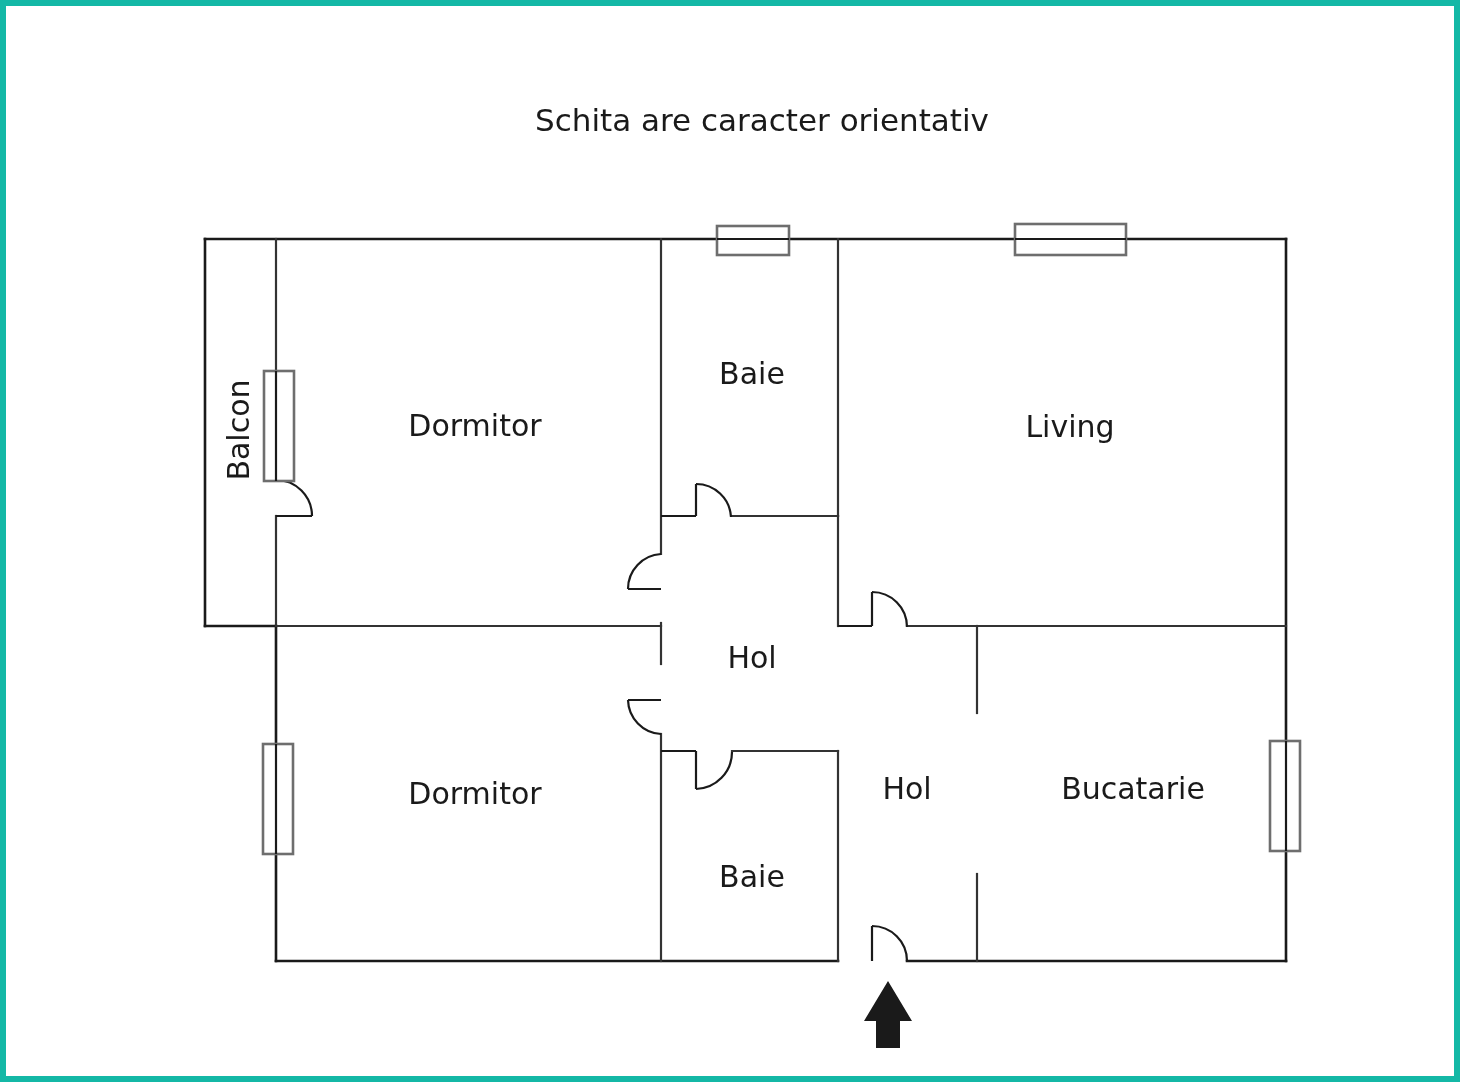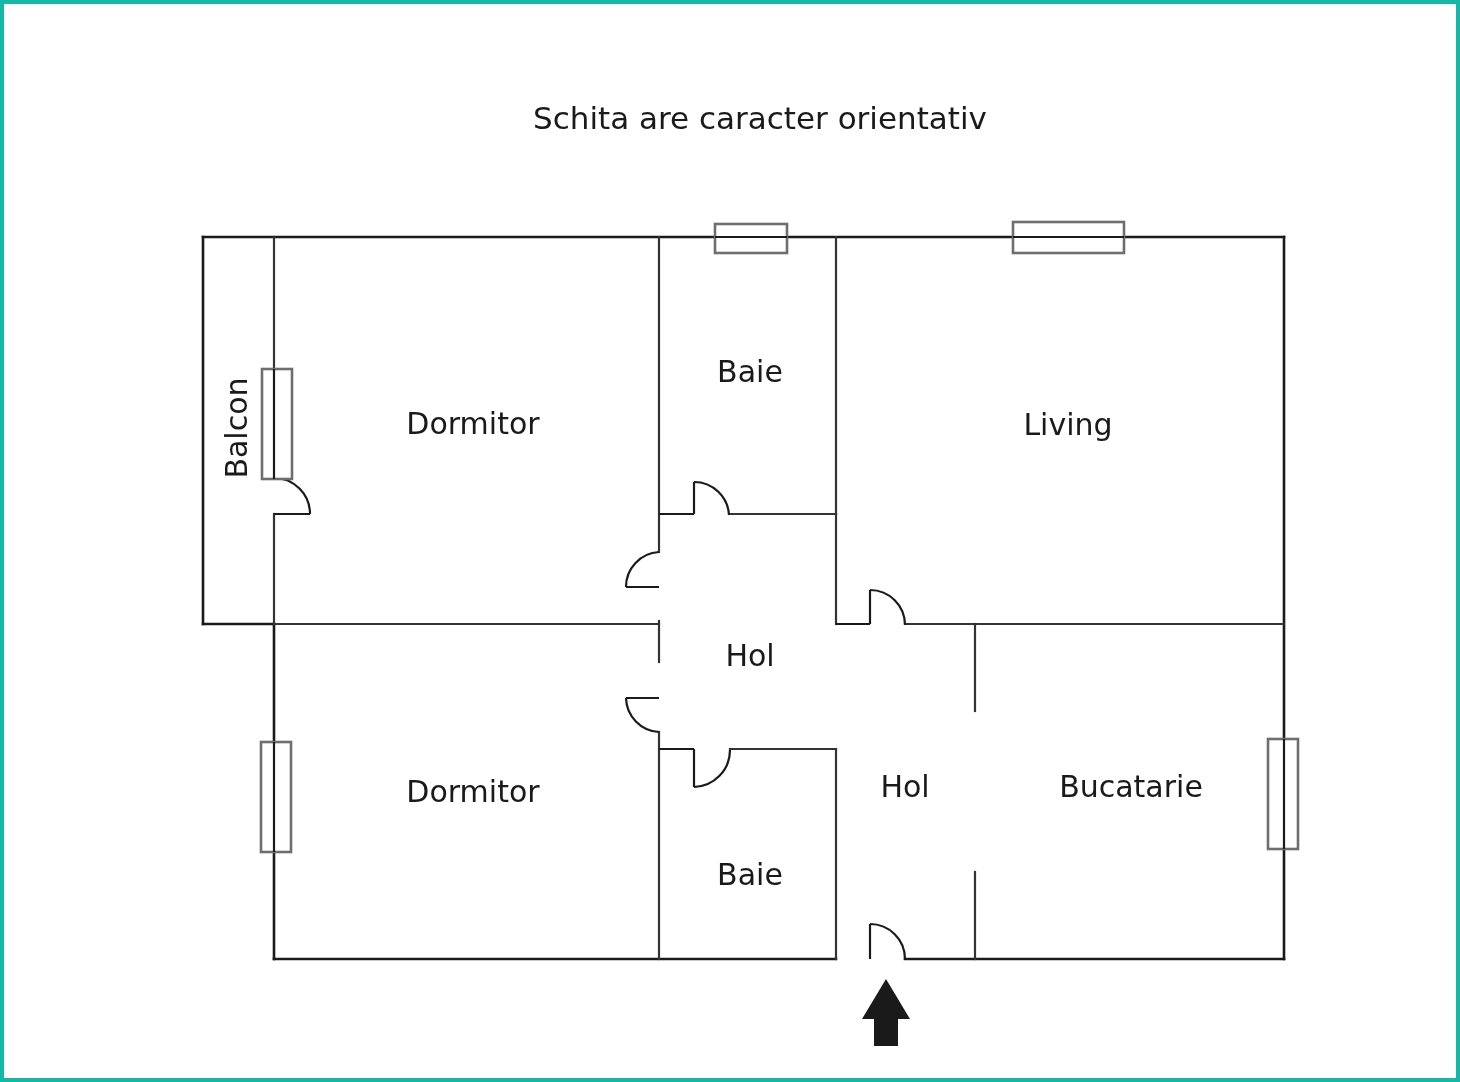--- a/index.html
+++ b/index.html
@@ -12,21 +12,21 @@
     height: 1082px;
     font-family: "DejaVu Sans", sans-serif;
     overflow: hidden;
   }
   #page {
     position: relative;
     width: 1460px;
     height: 1082px;
     background: #ffffff;
     box-sizing: border-box;
-    border: 4px solid #14b8a6;
+    border: 6px solid #14b8a6;
   }
   #plan-svg {
     position: absolute;
     left: 0;
     top: 0;
     width: 1460px;
     height: 1082px;
     display: block;
   }
   .plan-title {

